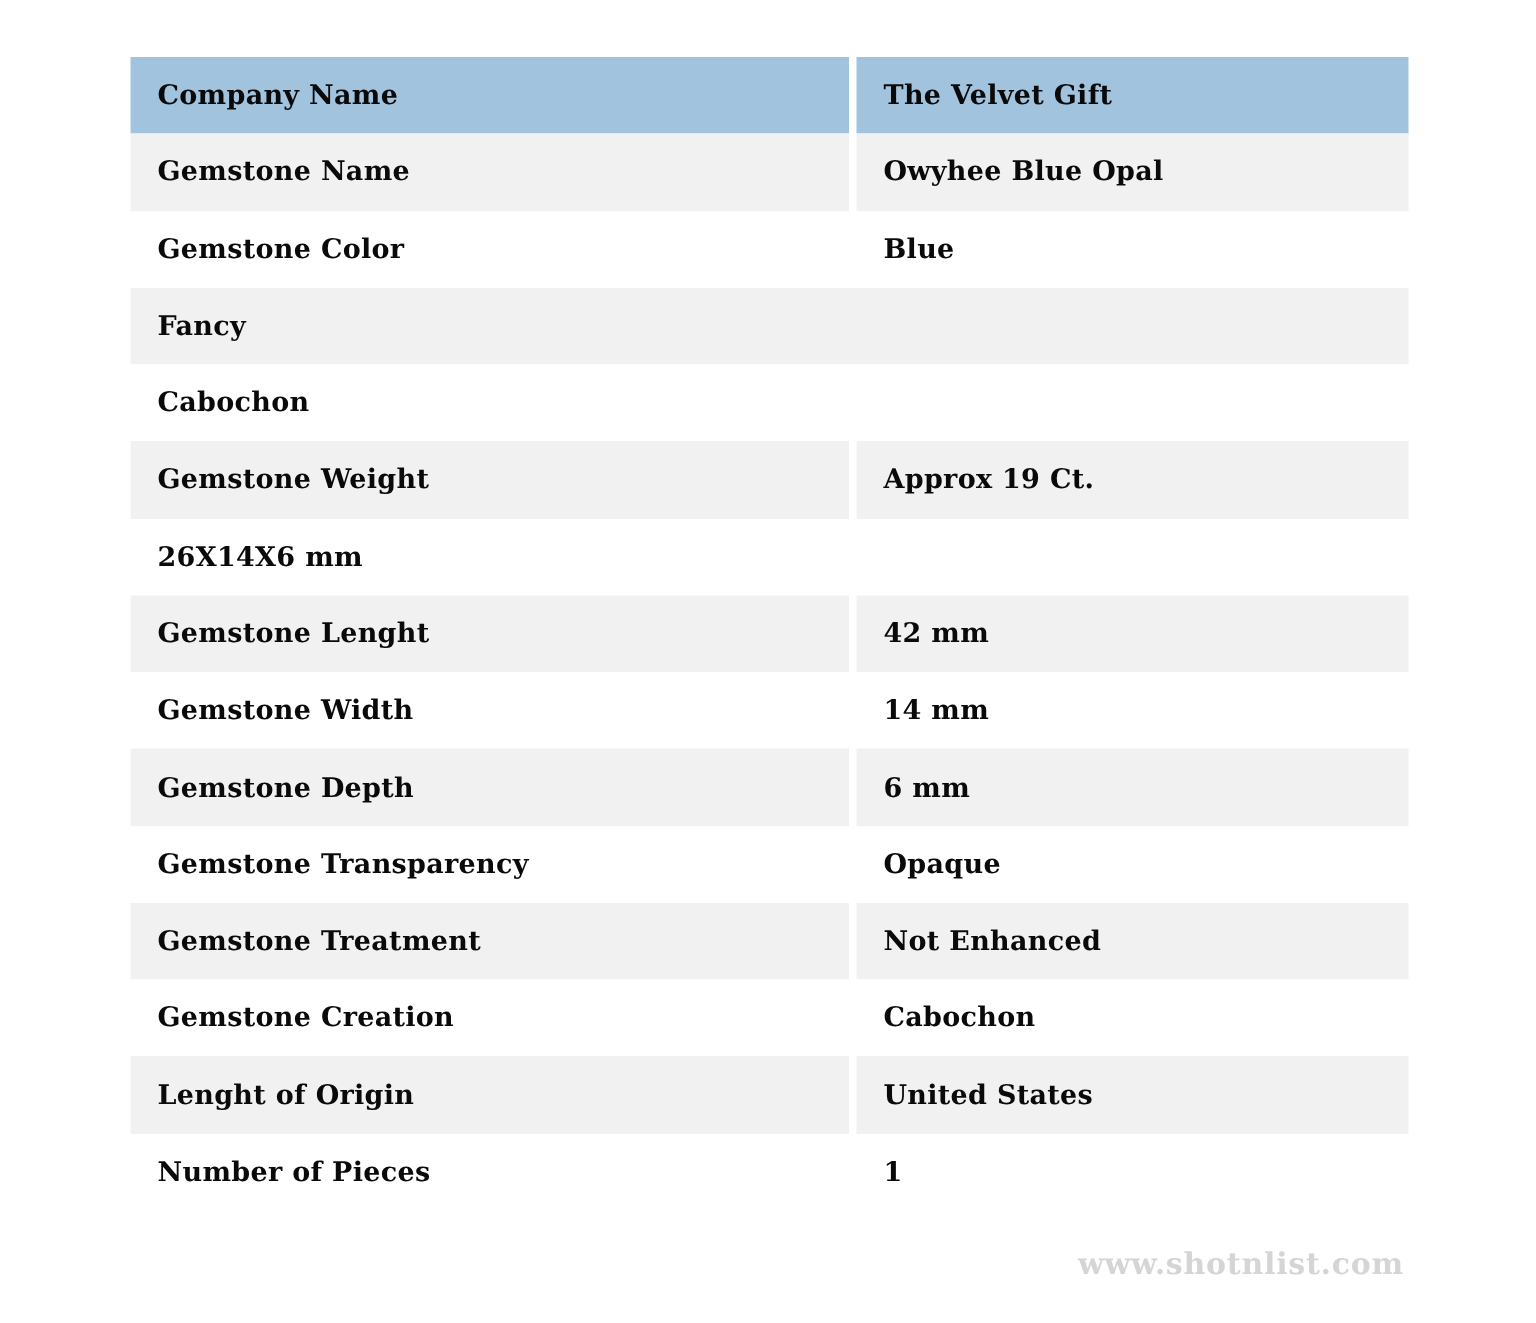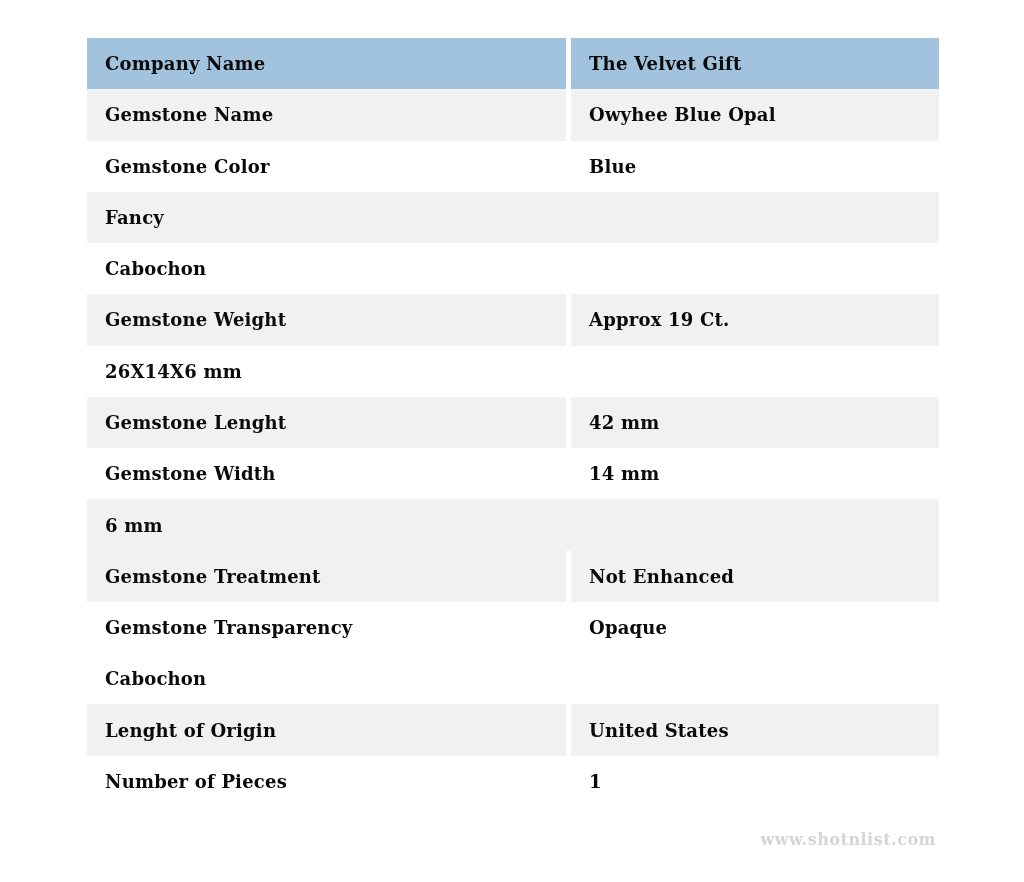--- a/index.html
+++ b/index.html
@@ -52,21 +52,21 @@
   .row.plain .cell {
     background: var(--plain-bg, #ffffff);
   }
   .watermark {
     position: absolute;
     left: 87px;
     top: 830px;
     width: 849px;
     text-align: right;
     font-weight: bold;
-    font-size: 16px;
+    font-size: 20px;
     letter-spacing: 0.5px;
     color: var(--watermark-color, #d5d5d5);
   }
 </style>
 </head>
 <body>
 
 <div class="spec-table">
   <div class="row header">
     <div class="cell label">Company Name</div>
@@ -96,31 +96,33 @@
       </div>
       <div class="row stripe">
         <div class="cell label">Gemstone Lenght</div>
         <div class="cell value">42 mm</div>
       </div>
       <div class="row plain">
         <div class="cell label">Gemstone Width</div>
         <div class="cell value">14 mm</div>
       </div>
       <div class="row stripe">
+        <div class="cell label">Gemstone Depth</div>
         <div class="cell value">6 mm</div>
+      </div>
+      <div class="row plain">
+        <div class="cell label">Gemstone Transparency</div>
+        <div class="cell value">Opaque</div>
       </div>
       <div class="row stripe">
         <div class="cell label">Gemstone Treatment</div>
         <div class="cell value">Not Enhanced</div>
       </div>
       <div class="row plain">
-        <div class="cell label">Gemstone Transparency</div>
-        <div class="cell value">Opaque</div>
-      </div>
-      <div class="row plain">
+        <div class="cell label">Gemstone Creation</div>
         <div class="cell value">Cabochon</div>
       </div>
       <div class="row stripe">
         <div class="cell label">Lenght of Origin</div>
         <div class="cell value">United States</div>
       </div>
       <div class="row plain">
         <div class="cell label">Number of Pieces</div>
         <div class="cell value">1</div>
       </div>

